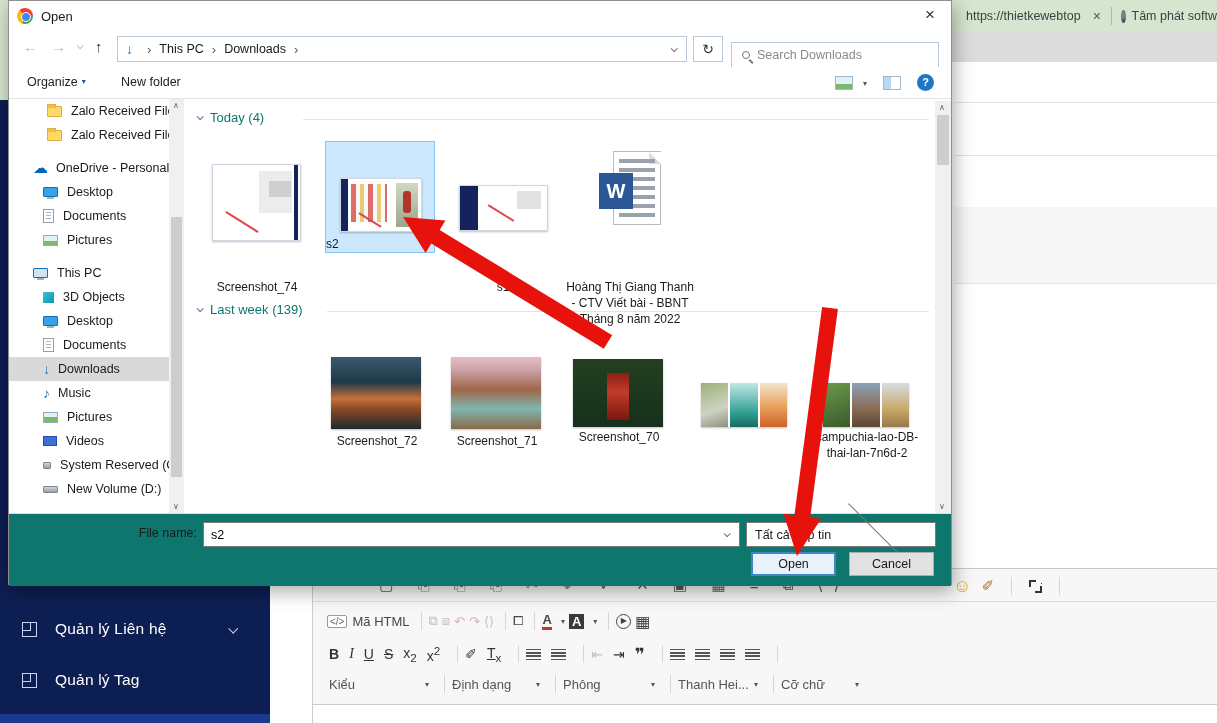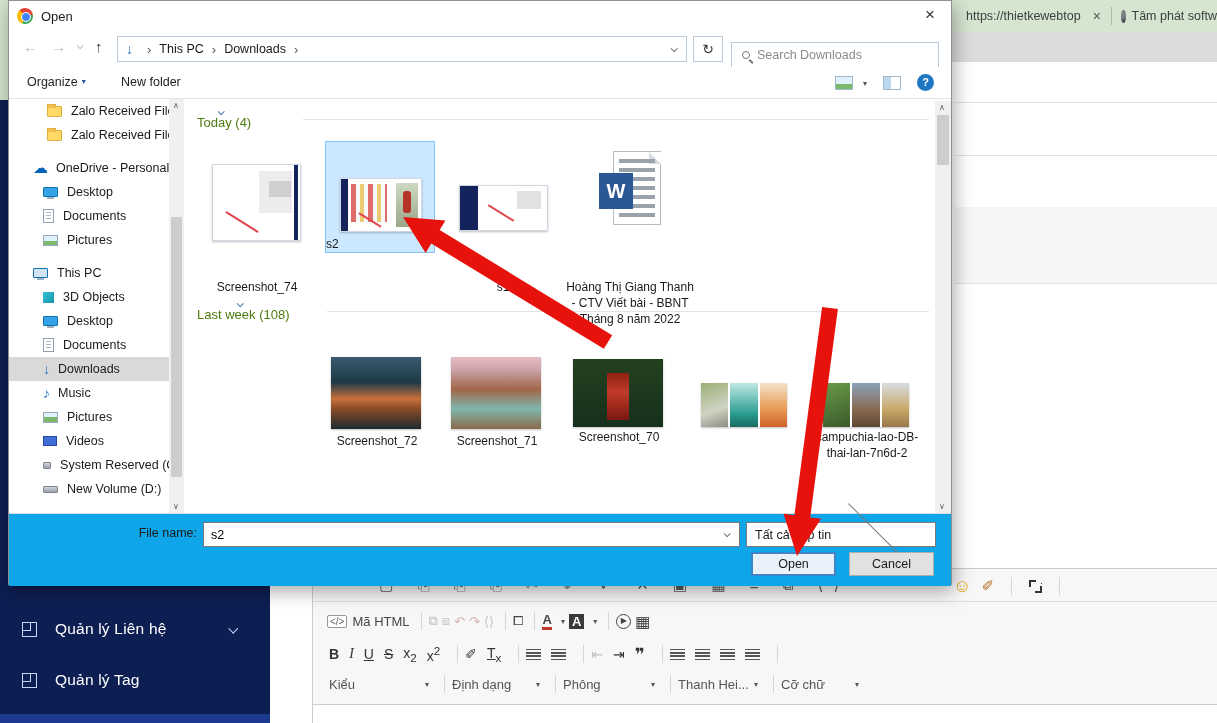--- a/index.html
+++ b/index.html
@@ -146,21 +146,21 @@
 
   
   .sbar { position:absolute; background:#f0f0f0; }
   .sbar .thumb { position:absolute; left:2px; right:2px; background:#cdcdcd; }
   .sbar .sv { position:absolute; left:4px; font-size:8px; color:#606060; }
   #side-sbar { left:160px; top:98px; width:15px; height:414px; }
   #list-sbar { left:926px; top:100px; width:16px; height:412px; }
 
   
   #dlg-files { position:absolute; left:176px; top:98px; width:750px; height:414px; background:#fff; }
-  .grp-hdr { position:absolute; display:flex; align-items:center; font-size:13px; color:#4d7c0f;flex-direction:column; }
+  .grp-hdr { position:absolute; display:flex; align-items:center; font-size:13px; color:#0f766e; }
   .grp-hdr .chv { border-color:#4b77b5; margin-right:8px; }
   .grp-line { position:absolute; height:1px; background:#e4e4e4; }
   .fitem { position:absolute; text-align:center; }
   .flabel { position:absolute; left:0; width:100%; font-size:12px; color:#1a1a1a; line-height:1.35; }
   .fthumb { position:absolute; box-shadow:0 1px 2px rgba(0,0,0,.25); }
   .selbox { position:absolute; background:#cce8ff; border:1px solid #84c5f5; }
 
   .shot { background:#fff; border:1px solid #cfd8e2; }
   .t-child { position:absolute; }
   .redline { background:#e0474c; height:2px; transform:rotate(32deg); }
@@ -186,21 +186,21 @@
   .word-icon .page { position:absolute; left:14px; top:0; width:48px; height:74px; background:#fff;
     border:1px solid #b5bcc4; }
   .word-icon .fold { position:absolute; right:0; top:0; width:0; height:0;
     border-left:12px solid #d9dde2; border-top:12px solid #fff; transform:translate(0,1px); }
   .word-icon .lines { position:absolute; left:20px; top:8px; width:36px; height:58px;
     background:repeating-linear-gradient(#9aa2ab 0 4px, transparent 4px 9px); }
   .word-icon .wbox { position:absolute; left:0; top:22px; width:34px; height:36px; background:#2b5797;
     color:#fff; font-weight:bold; font-size:20px; text-align:center; line-height:36px; font-style:normal; }
 
   
-  #dlg-footer { position:absolute; left:0; top:512px; width:100%; height:73px; background:#0ea5e9;
+  #dlg-footer { position:absolute; left:0; top:512px; width:100%; height:73px; background:#0f766e;
     border-top:1px solid #dfdfdf; font-size:12.5px; color:#1a1a1a; }
   #fn-label { position:absolute; left:60px; top:12px; width:128px; text-align:right; }
   #fn-input { position:absolute; left:194px; top:8px; width:537px; height:25px; border:1px solid #7a7a7a;
     background:#fff; display:flex; align-items:center; }
   #fn-input input { border:0; outline:0; flex:1; padding-left:7px; font-size:12.5px; font-family:inherit; }
   #fn-input .chv { margin-right:10px; }
   #ft-combo { position:absolute; left:737px; top:8px; width:190px; height:25px; border:1px solid #7a7a7a;
     background:#fff; display:flex; align-items:center; }
   #ft-combo span { padding-left:8px; flex:1; }
   #ft-combo .chv { margin-right:10px; }
@@ -501,21 +501,21 @@
         <i class="page"></i>
           <i class="fold"></i>
           <i class="lines"></i>
           <i class="wbox">W</i>
       </div>
       <div class="flabel" style="top:140px">Hoàng Thị Giang Thanh - CTV Viết bài - BBNT Tháng 8 năm 2022</div>
     </div>
 
     <div class="grp-hdr" style="left:12px;top:203px">
       <span class="chv sm"></span>
-      <span>Last week (108)</span>
+      <span>Last week (139)</span>
     </div>
     <div class="grp-line" style="left:142px;top:212px;width:602px"></div>
 
     <div class="fitem" style="left:134px;top:250px;width:116px;height:120px">
       <div class="fthumb ph-s72" style="left:12px;top:8px;width:90px;height:72px"></div>
       <div class="flabel" style="top:84px">Screenshot_72</div>
     </div>
     <div class="fitem" style="left:254px;top:250px;width:116px;height:120px">
       <div class="fthumb ph-s71" style="left:12px;top:8px;width:90px;height:72px"></div>
       <div class="flabel" style="top:84px">Screenshot_71</div>

